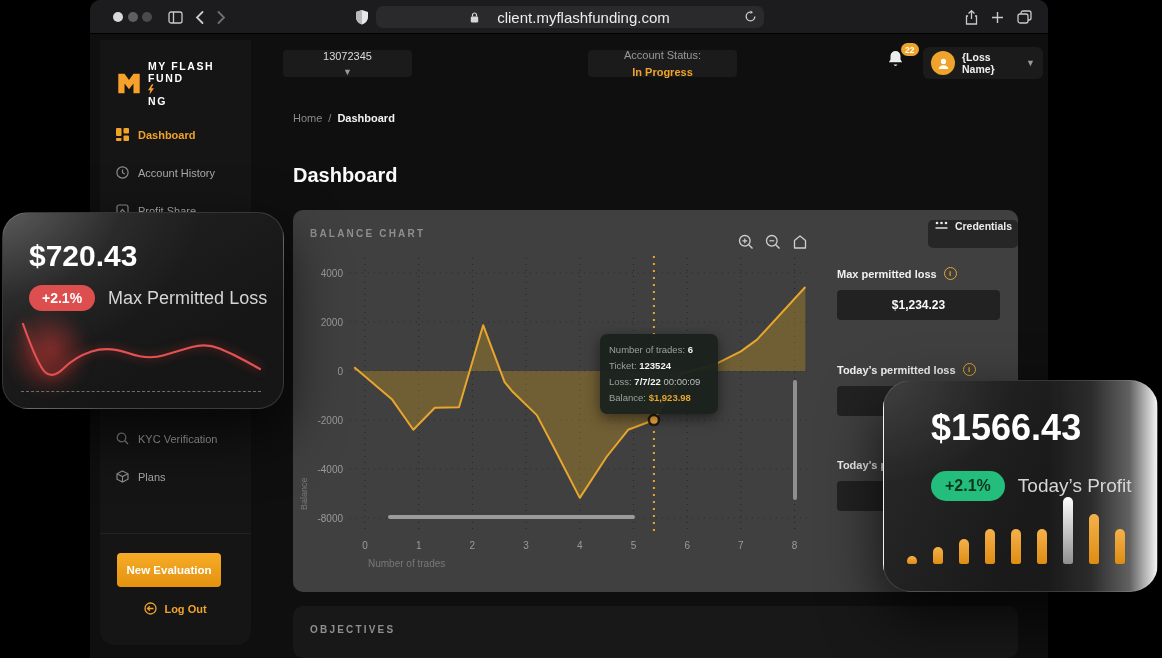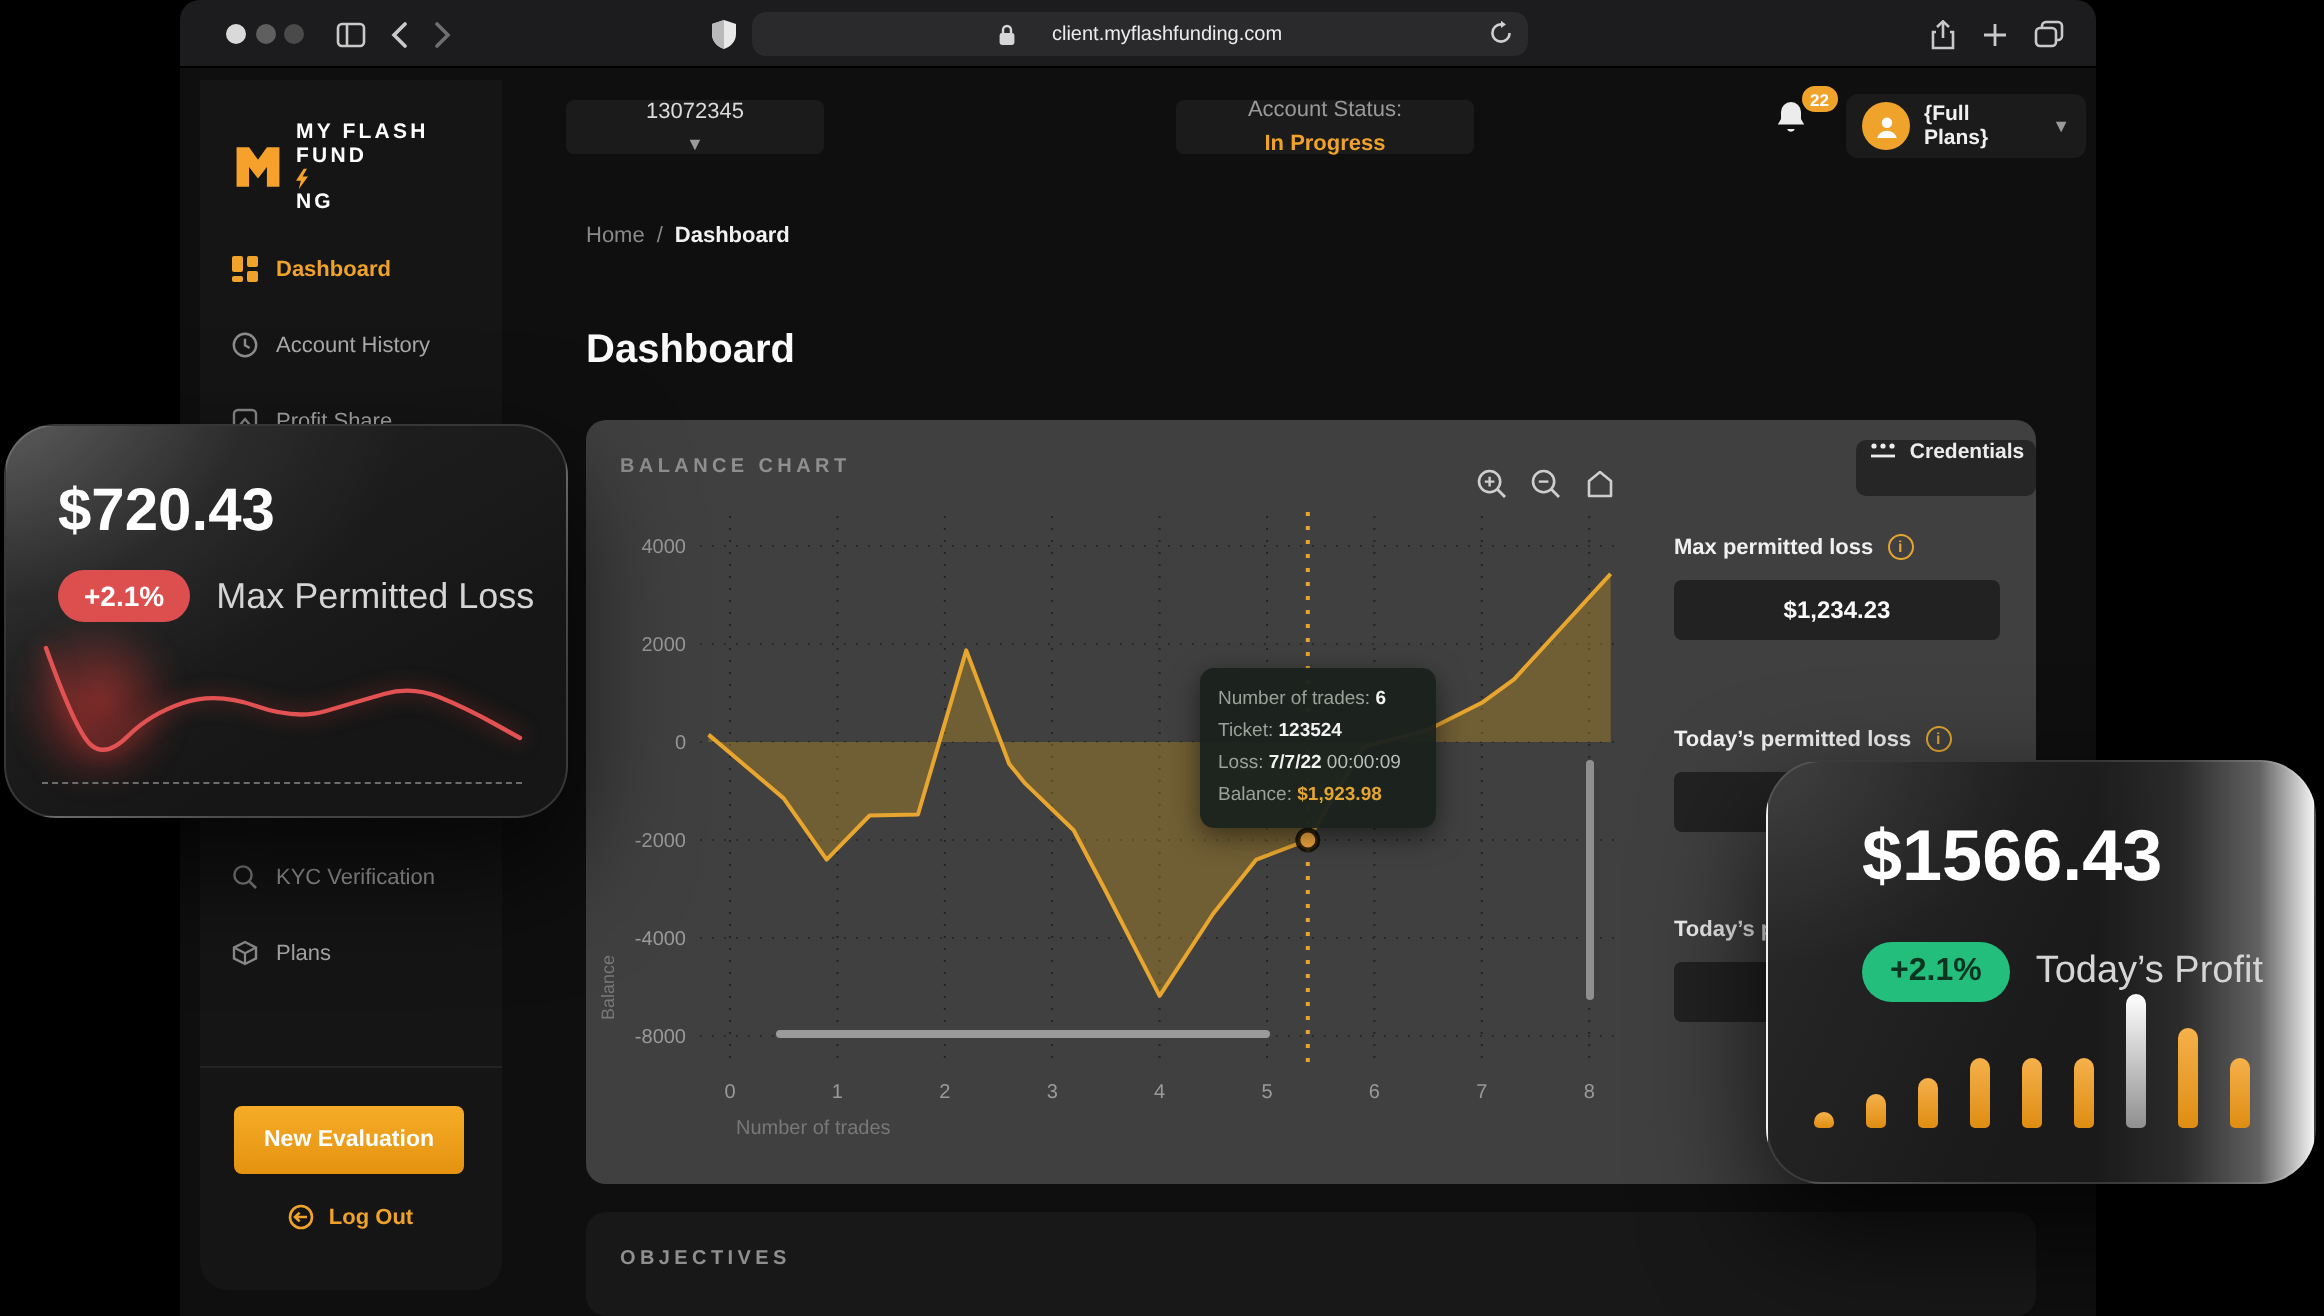--- a/index.html
+++ b/index.html
@@ -6,33 +6,33 @@
   html,body { background:#000; }
   body { font-family:"Liberation Sans", sans-serif; width:1162px; height:658px; overflow:hidden; position:relative; color:#e6e6e6; }
   .page { position:absolute; inset:0; }
 
   
   .browser { position:absolute; left:90px; top:0; width:958px; height:658px; background:#0f0f0f; border-radius:10px 10px 0 0; overflow:hidden; box-shadow:0 10px 40px rgba(0,0,0,.8); }
   .chrome { position:relative; height:34px; background:#1c1c1e; border-bottom:1px solid #000; }
   .dot { position:absolute; top:12px; width:10px; height:10px; border-radius:50%; }
   .icbtn { position:absolute; top:8px; width:18px; height:18px; display:flex; align-items:center; justify-content:center; color:#c9c9c9; }
   .icbtn.dim { color:#6f6f6f; }
-  .urlbar { position:absolute; left:286px; top:6px; width:388px; height:22px; background:#2a2a2c; border-radius:7px; display:flex; align-items:center; justify-content:center; gap:18px; font-size:10px; color:#ececec; }
+  .urlbar { position:absolute; left:286px; top:6px; width:388px; height:22px; background:#2a2a2c; border-radius:7px; display:flex; align-items:center; justify-content:center; gap:18px; font-size:15px; color:#ececec; }
   .reload { position:absolute; right:7px; top:4px; color:#cfcfcf; }
 
   
   .sidebar { position:absolute; left:10px; top:40px; width:151px; height:605px; background:#151515; border-radius:0 0 14px 14px; }
   .logo { position:absolute; left:16px; top:20px; display:flex; align-items:center; gap:6px; }
   .logo-text { font-size:10.5px; font-weight:bold; color:#fff; letter-spacing:1.6px; line-height:12px; white-space:nowrap; }
   .menu-item { position:absolute; left:16px; display:flex; align-items:center; gap:9px; font-size:11px; color:#a9a9a9; cursor:pointer; }
   .menu-item .mi { width:13px; height:13px; flex:0 0 13px; color:#8d8d8d; }
   .menu-item.active { color:#F0A32A; font-weight:bold; }
   .menu-item.active .mi { color:#F0A32A; }
   .side-divider { position:absolute; left:0; right:0; top:493px; border-top:1px solid #232323; }
-  .new-eval { position:absolute; left:17px; top:513px; width:115px; height:34px; border:none; border-radius:4px; background:linear-gradient(180deg,#F6AC28,#E4920F); color:#fff; font-weight:bold; font-size:11.5px; cursor:pointer; font-family:inherit; }
+  .new-eval { position:absolute; left:17px; top:513px; width:104px; height:34px; border:none; border-radius:4px; background:linear-gradient(180deg,#F6AC28,#E4920F); color:#fff; font-weight:bold; font-size:11.5px; cursor:pointer; font-family:inherit; }
   .logout { position:absolute; left:0; right:0; top:562px; display:flex; align-items:center; justify-content:center; gap:7px; color:#F0A32A; font-size:11px; font-weight:bold; cursor:pointer; }
 
   
   .pillbox { position:absolute; height:27px; background:#1b1b1b; border-radius:4px; display:flex; align-items:center; font-size:11px;flex-direction:column; }
   .acct-box { left:193px; top:50px; width:129px; padding:0 12px; justify-content:space-between; color:#dcdcdc; cursor:pointer; }
   .status-box { left:498px; top:50px; width:149px; justify-content:center; gap:5px; color:#9a9a9a; }
   .status-val { color:#F0A32A; font-weight:bold; }
   .bell-wrap { position:absolute; left:797px; top:49px; width:24px; height:28px; color:#e8e8e8; cursor:pointer; }
   .bell-badge { position:absolute; right:-8px; top:-6px; background:#F0A32A; color:#fff; font-size:8.5px; font-weight:bold; border-radius:8px; padding:1.5px 4.5px; }
   .user-box { position:absolute; left:833px; top:47px; width:120px; height:32px; background:#1b1b1b; border-radius:6px; display:flex; align-items:center; gap:7px; padding:0 8px; cursor:pointer; }
@@ -245,21 +245,21 @@
         </svg>
       <span class="bell-badge">22</span>
     </div>
     <div class="user-box">
       <span class="avatar">
           <svg width="13" height="13" viewBox="0 0 13 13">
             <circle cx="6.5" cy="4.4" r="2.6" fill="#fff"></circle>
             <path d="M1.6 12 a5 4.6 0 0 1 9.8 0 Z" fill="#fff"></path>
           </svg>
         </span>
-      <span class="user-name">{Full Plans}</span>
+      <span class="user-name">{Loss Name}</span>
       <span class="chev">▼</span>
     </div>
 
     <div class="breadcrumb">
       <span>Home</span>
       <span>/</span>
       <span class="cur">Dashboard</span>
     </div>
     <h1 class="page-title">Dashboard</h1>
 

